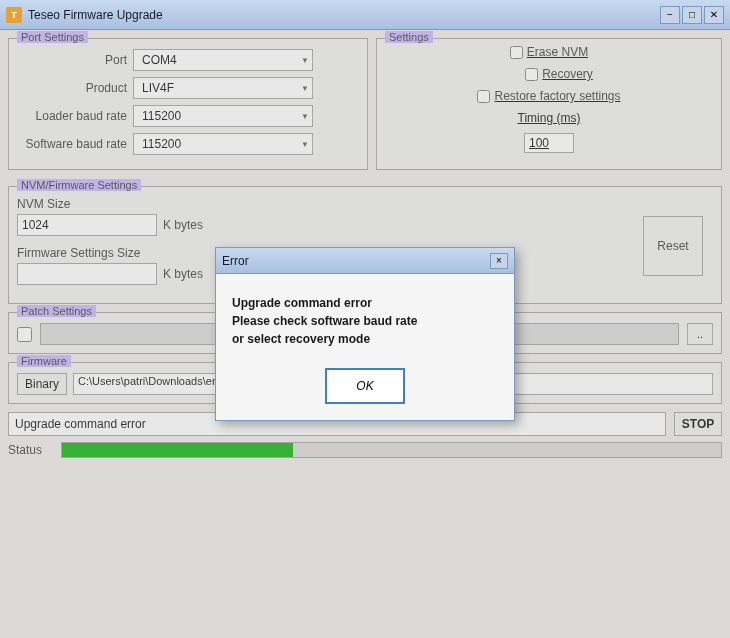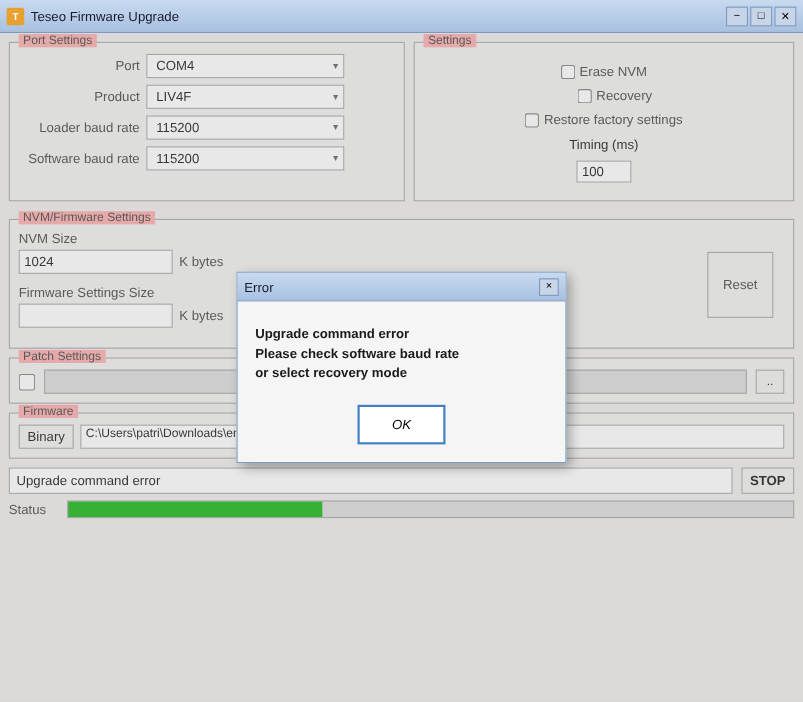--- a/index.html
+++ b/index.html
@@ -73,21 +73,21 @@
       border: 1px solid #a0a0a0;
       background: #f0efec;
       margin-bottom: 8px;
       padding: 4px 8px 8px 8px;
       position: relative;
     }
     .group-box-legend {
       position: absolute;
       top: -8px;
       left: 8px;
-      background: #fca5a5;
+      background: #c4b5fd;
       padding: 0 4px;
       font-size: 11px;
       color: #333;
     }
 
     .top-row {
       display: flex;
       gap: 8px;
       margin-bottom: 8px;
     }
@@ -131,21 +131,22 @@
       background: white;
       font-size: 12px;
       padding: 1px 8px;
       appearance: none;
       cursor: pointer;
     }
 
     
     .settings-box {
       flex: 1;
-      padding-top: 19px;
+      padding-top: 6px;
+      text-decoration: underline;
     }
     .settings-row {
       display: flex;
       align-items: center;
       margin-bottom: 8px;
       gap: 8px;
       flex-direction: column;
     }
     .checkbox-label {
       display: flex;

